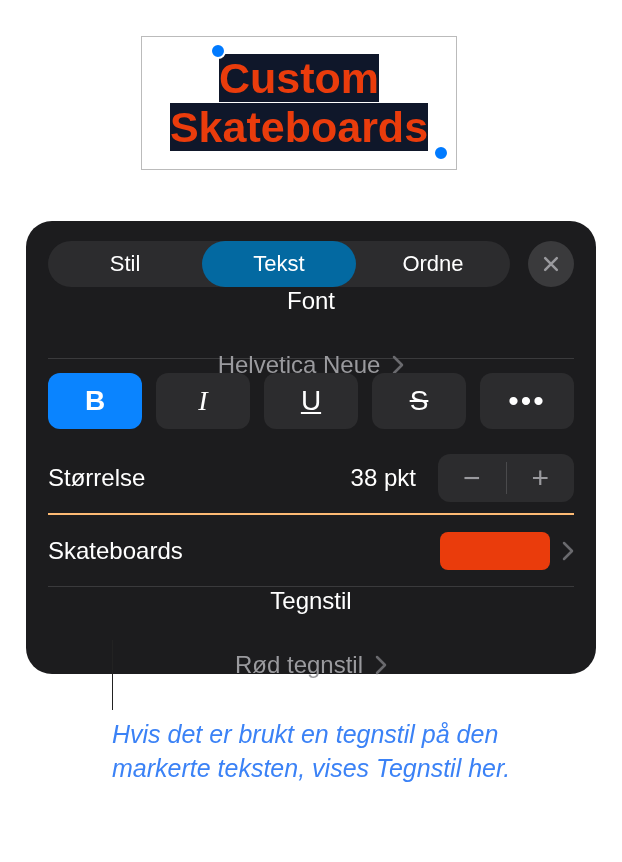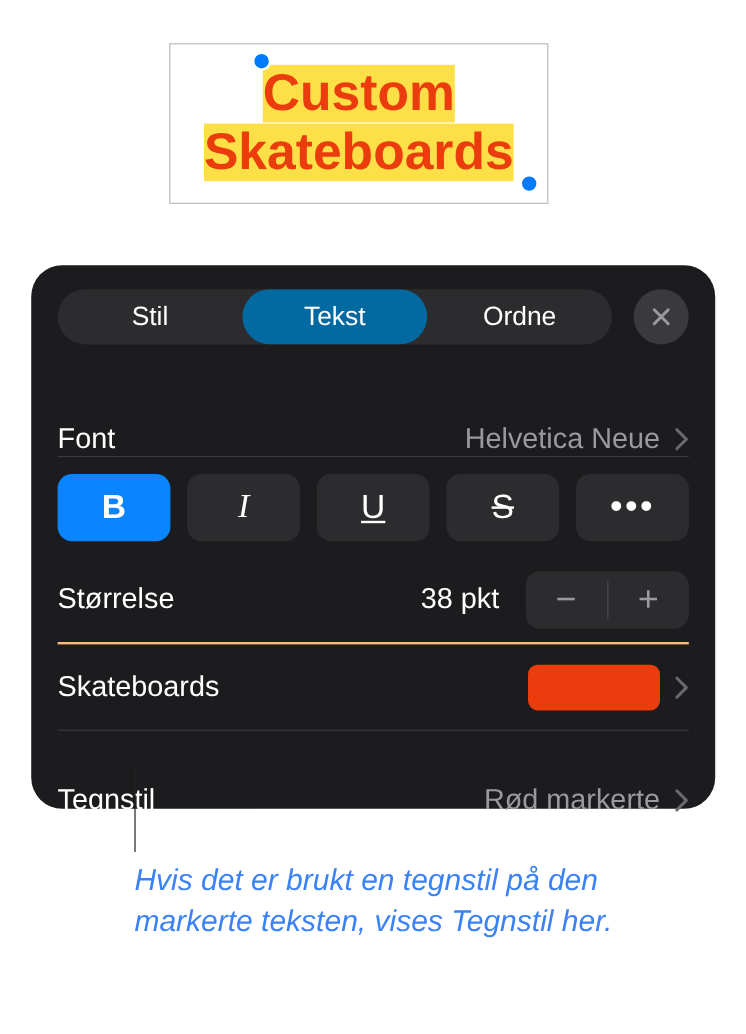--- a/index.html
+++ b/index.html
@@ -34,39 +34,38 @@
     .handle-bottom { bottom: 8px; right: 7px; }
     .selected-text {
       font-family: "Helvetica Neue", Arial, sans-serif;
       font-weight: 700;
       font-size: 43px;
       color: #ea3c0c;
       line-height: 1.15;
       text-align: center;
     }
     .selected-text span {
-      background: #fde047;
+      background: #0f172a;
     }
     .panel {
       position: absolute;
       left: 26px;
       top: 221px;
       width: 570px;
       height: 453px;
       background: #1c1c1e;
       border-radius: 26px;
       padding: 20px 0 0 0;
       color: #fff;
     }
     .tab-row {
       display: flex;
       align-items: center;
       justify-content: space-between;
       padding: 0 22px;
-      margin-bottom: 22px;
     }
     .tabs {
       flex: 1;
       display: flex;
       background: #2c2c2e;
       border-radius: 24px;
       height: 46px;
       margin-right: 18px;
       overflow: hidden;
     }
@@ -91,24 +90,25 @@
       background: #3a3a3c;
       display: flex;
       align-items: center;
       justify-content: center;
       cursor: pointer;
     }
     .close-btn svg { width: 20px; height: 20px; }
     .rows { padding: 0 22px; }
     .row {
       display: flex;
-      align-items: flex-end;
+      align-items: center;
       justify-content: space-between;
       height: 72px;
       border-bottom: 1px solid #3a3a3c;
+      flex-direction: column;
     }
     .row:last-child { border-bottom: none; }
     .row-label {
       font-size: 24px;
       color: #fff;
       font-weight: 400;
     }
     .row-value {
       font-size: 24px;
       color: #9a9a9e;
@@ -307,21 +307,21 @@
           <svg viewBox="0 0 12 20">
               <path d="M2 2 L10 10 L2 18" stroke="#6a6a6e" stroke-width="2.5" fill="none" stroke-linecap="round" stroke-linejoin="round"></path>
             </svg>
         </span>
       </div>
     </div>
 
     <div class="row">
       <div class="row-label">Tegnstil</div>
       <div class="row-value">
-        <span>Rød markerte</span>
+        <span>Rød tegnstil</span>
         <span class="chevron">
           <svg viewBox="0 0 12 20">
               <path d="M2 2 L10 10 L2 18" stroke="#6a6a6e" stroke-width="2.5" fill="none" stroke-linecap="round" stroke-linejoin="round"></path>
             </svg>
         </span>
       </div>
     </div>
   </div>
 </div>
 

